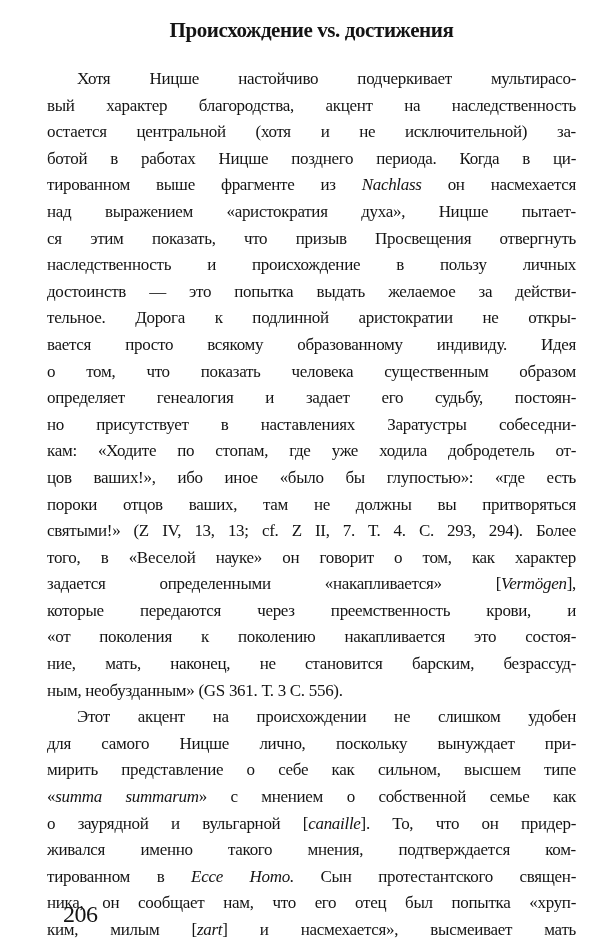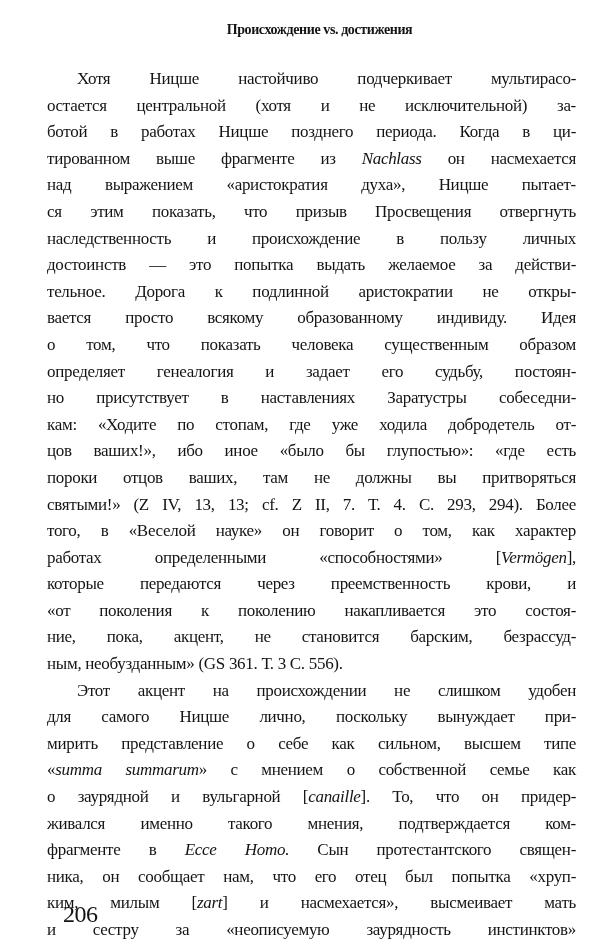--- a/index.html
+++ b/index.html
@@ -1,64 +1,65 @@
 <!DOCTYPE html>
 <html><head>
   <meta charset="utf-8">
   <style>
     html, body { margin: 0; padding: 0; background: #ffffff; }
     body { width: 600px; height: 944px; overflow: hidden; position: relative; color: #141414; }
     .page { position: absolute; left: 47px; top: 0; width: 529px; height: 944px; font-family: "Liberation Serif", "DejaVu Serif", serif; }
-    .title { position: absolute; top: 17px; left: 8px; width: 529px; text-align: center; font-weight: bold; font-size: 14px; line-height: 26px; letter-spacing: -0.4px; }
+    .title { position: absolute; top: 17px; left: 0; width: 529px; text-align: center; font-weight: bold; font-size: 21px; line-height: 26px; letter-spacing: -0.4px; }
     .body { position: absolute; top: 66px; left: 0; width: 529px; }
     .line { display: block; font-size: 17px; line-height: 26.6px; height: 26.6px; white-space: nowrap; text-align: justify; text-align-last: justify; letter-spacing: -0.3px; }
     .line.last { text-align-last: left; }
     .line.indent { padding-left: 30px; width: 499px; }
     .line:not(.indent) { width: 529px; }
     .it { font-style: italic; }
     .page-number { position: absolute; left: 16px; top: 902px; font-size: 24px; line-height: 24px; letter-spacing: -0.5px; }
   </style>
 </head>
 <body>
 
 <div class="page">
   <div class="title">Происхождение vs. достижения</div>
   <div class="body" id="body">
       <div>
         <span class="line indent"><span>Хотя Ницше настойчиво подчеркивает мультирасо-</span></span>
+        <span class="line"><span>вый характер благородства, акцент на наследственность</span></span>
         <span class="line"><span>остается центральной (хотя и не исключительной) за-</span></span>
         <span class="line"><span>ботой в работах Ницше позднего периода. Когда в ци-</span></span>
         <span class="line"><span>тированном выше фрагменте из </span><span class="it">Nachlass</span><span> он насмехается</span></span>
         <span class="line"><span>над выражением «аристократия духа», Ницше пытает-</span></span>
         <span class="line"><span>ся этим показать, что призыв Просвещения отвергнуть</span></span>
         <span class="line"><span>наследственность и происхождение в пользу личных</span></span>
         <span class="line"><span>достоинств — это попытка выдать желаемое за действи-</span></span>
         <span class="line"><span>тельное. Дорога к подлинной аристократии не откры-</span></span>
         <span class="line"><span>вается просто всякому образованному индивиду. Идея</span></span>
         <span class="line"><span>о том, что показать человека существенным образом</span></span>
         <span class="line"><span>определяет генеалогия и задает его судьбу, постоян-</span></span>
         <span class="line"><span>но присутствует в наставлениях Заратустры собеседни-</span></span>
         <span class="line"><span>кам: «Ходите по стопам, где уже ходила добродетель от-</span></span>
         <span class="line"><span>цов ваших!», ибо иное «было бы глупостью»: «где есть</span></span>
         <span class="line"><span>пороки отцов ваших, там не должны вы притворяться</span></span>
         <span class="line"><span>святыми!» (Z IV, 13, 13; cf. Z II, 7. Т. 4. С. 293, 294). Более</span></span>
         <span class="line"><span>того, в «Веселой науке» он говорит о том, как характер</span></span>
-        <span class="line"><span>работах определенными «способностями» [</span><span class="it">Vermögen</span><span>],</span></span>
+        <span class="line"><span>задается определенными «накапливается» [</span><span class="it">Vermögen</span><span>],</span></span>
         <span class="line"><span>которые передаются через преемственность крови, и</span></span>
         <span class="line"><span>«от поколения к поколению накапливается это состоя-</span></span>
-        <span class="line"><span>ние, пока, акцент, не становится барским, безрассуд-</span></span>
+        <span class="line"><span>ние, мать, наконец, не становится барским, безрассуд-</span></span>
         <span class="line last"><span>ным, необузданным» (GS 361. Т. 3 С. 556).</span></span>
       </div>
       <div>
         <span class="line indent"><span>Этот акцент на происхождении не слишком удобен</span></span>
         <span class="line"><span>для самого Ницше лично, поскольку вынуждает при-</span></span>
         <span class="line"><span>мирить представление о себе как сильном, высшем типе</span></span>
         <span class="line"><span>«</span><span class="it">summa summarum</span><span>» с мнением о собственной семье как</span></span>
         <span class="line"><span>о заурядной и вульгарной [</span><span class="it">canaille</span><span>]. То, что он придер-</span></span>
         <span class="line"><span>живался именно такого мнения, подтверждается ком-</span></span>
-        <span class="line"><span>фрагменте в </span><span class="it">Ecce Homo.</span><span> Сын протестантского священ-</span></span>
+        <span class="line"><span>тированном в </span><span class="it">Ecce Homo.</span><span> Сын протестантского священ-</span></span>
         <span class="line"><span>ника, он сообщает нам, что его отец был попытка «хруп-</span></span>
         <span class="line"><span>ким, милым [</span><span class="it">zart</span><span>] и насмехается», высмеивает мать</span></span>
         <span class="line"><span>и сестру за «неописуемую заурядность инстинктов»</span></span>
       </div>
     </div>
   <div class="page-number">206</div>
 </div>
 
 </body></html>

